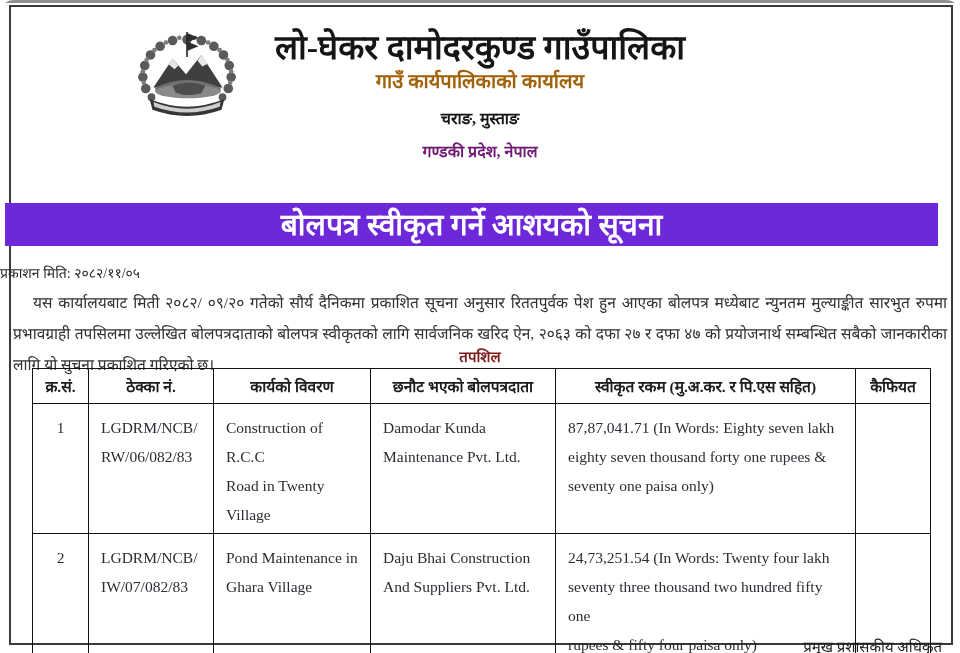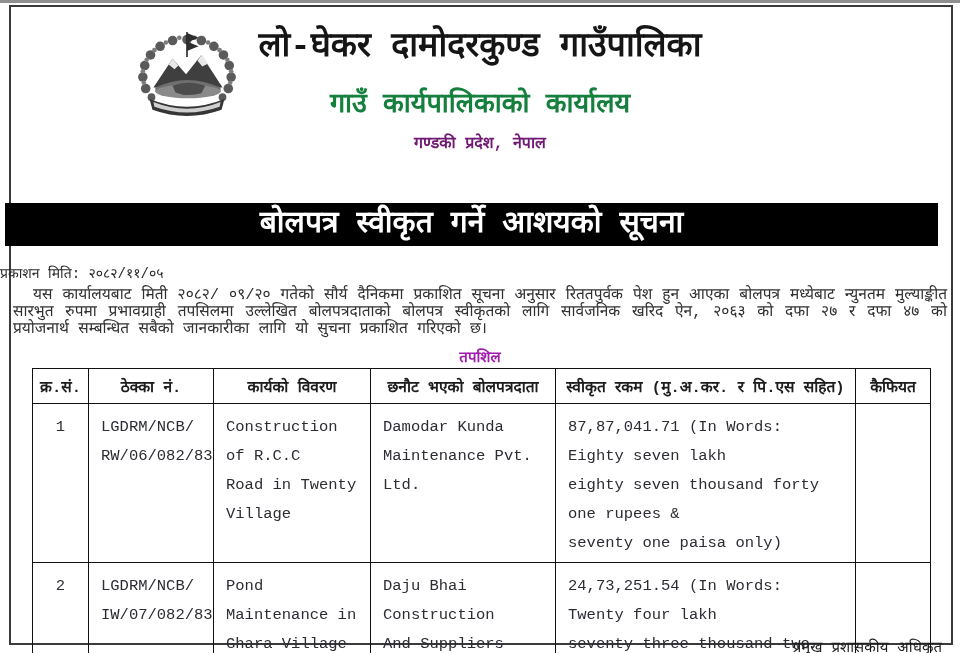--- a/index.html
+++ b/index.html
@@ -1,53 +1,54 @@
 <!DOCTYPE html>
 <html><head>
 <meta charset="utf-8">
 <style>
   * { margin:0; padding:0; box-sizing:border-box; }
   html,body { background:#fff; }
   .page {
     position:relative;
     width:960px; height:653px;
     background:#ffffff;
-    font-family:Liberation Mono, monospace;
+    font-family:Liberation Serif, serif;
     color:#1d1d1d;
     overflow:hidden;
+    border-radius:14px;
   }
   .top-strip { position:absolute; top:0; left:0; right:0; height:3px; background:#8f8f8f; }
   .frame { position:absolute; left:9px; top:5px; right:7px; bottom:8px; border:2px solid #3a3a3a; pointer-events:none; }
 
   .letterhead { position:absolute; top:28px; left:0; width:100%; text-align:center; }
   .emblem { position:absolute; left:133px; top:30px; width:108px; height:96px; }
 
   .org-name   { font-size:34px; font-weight:bold; color:#151515; line-height:1.15; }
-  .office     { font-size:27px; font-weight:bold; color:#15803d; margin-top:16px; }
+  .office     { font-size:20px; font-weight:bold; color:#a16207; margin-top:0; }
   .addr       { font-size:16px; font-weight:bold; color:#151515; margin-top:13px; }
   .addr2      { font-size:16px; font-weight:bold; color:#701a75; margin-top:11px; }
 
   .banner {
     position:absolute; top:203px; left:5px; right:22px; height:43px;
-    background:#000000; color:#ffffff;
+    background:#6d28d9; color:#ffffff;
     font-size:30px; font-weight:bold;
     text-align:center; line-height:43px;
   }
 
   .pub-date { position:absolute; top:263px; left:0; width:100%; text-align:left;
               font-size:14px; color:#2a2a2a; }
 
   .body-par {
     position:absolute; top:287px; left:13px; right:13px;
-    font-size:15.5px; line-height:17px; color:#303030;
+    font-size:15.5px; line-height:31px; color:#303030;
     text-align:justify; text-indent:20px;
   }
 
   .tapasil { position:absolute; top:346px; left:0; width:100%; text-align:center;
-             font-size:15px; font-weight:bold; color:#a21caf; }
+             font-size:15px; font-weight:bold; color:#7f1d1d; }
 
   table.notice {
     position:absolute; top:368px; left:32px;
     width:898px; border-collapse:collapse; table-layout:fixed;
   }
   table.notice th, table.notice td {
     border:1.6px solid #111111;
     vertical-align:top;
   }
   table.notice th {
@@ -122,20 +123,21 @@
       <path d="M40 58 Q56 52 74 58 L70 66 Q55 70 43 65 Z" fill="#4c4c4c"></path>
 
       <path d="M16 72 Q55 88 94 72 L91 83 Q55 96 19 83 Z" fill="#353535"></path>
       <path d="M20 75 Q55 89 90 75 L89 80 Q55 92 21 80 Z" fill="#cfcfcf"></path>
     </svg>
   </div>
 
   <div class="letterhead">
     <div class="org-name">लो-घेकर दामोदरकुण्ड गाउँपालिका</div>
     <div class="office">गाउँ कार्यपालिकाको कार्यालय</div>
+    <div class="addr">चराङ, मुस्ताङ</div>
     <div class="addr2">गण्डकी प्रदेश, नेपाल</div>
   </div>
 
   <div class="banner">बोलपत्र स्वीकृत गर्ने आशयको सूचना</div>
 
   <div class="pub-date">प्रकाशन मिति: २०८२/११/०५</div>
 
   <div class="body-par">यस कार्यालयबाट मिती २०८२/ ०९/२० गतेको सौर्य दैनिकमा प्रकाशित सूचना अनुसार रिततपुर्वक पेश हुन आएका बोलपत्र मध्येबाट न्युनतम मुल्याङ्कीत सारभुत रुपमा प्रभावग्राही तपसिलमा उल्लेखित बोलपत्रदाताको बोलपत्र स्वीकृतको लागि सार्वजनिक खरिद ऐन, २०६३ को दफा २७ र दफा ४७ को प्रयोजनार्थ सम्बन्धित सबैको जानकारीका लागि यो सुचना प्रकाशित गरिएको छ।</div>
 
   <div class="tapasil">तपशिल</div>

